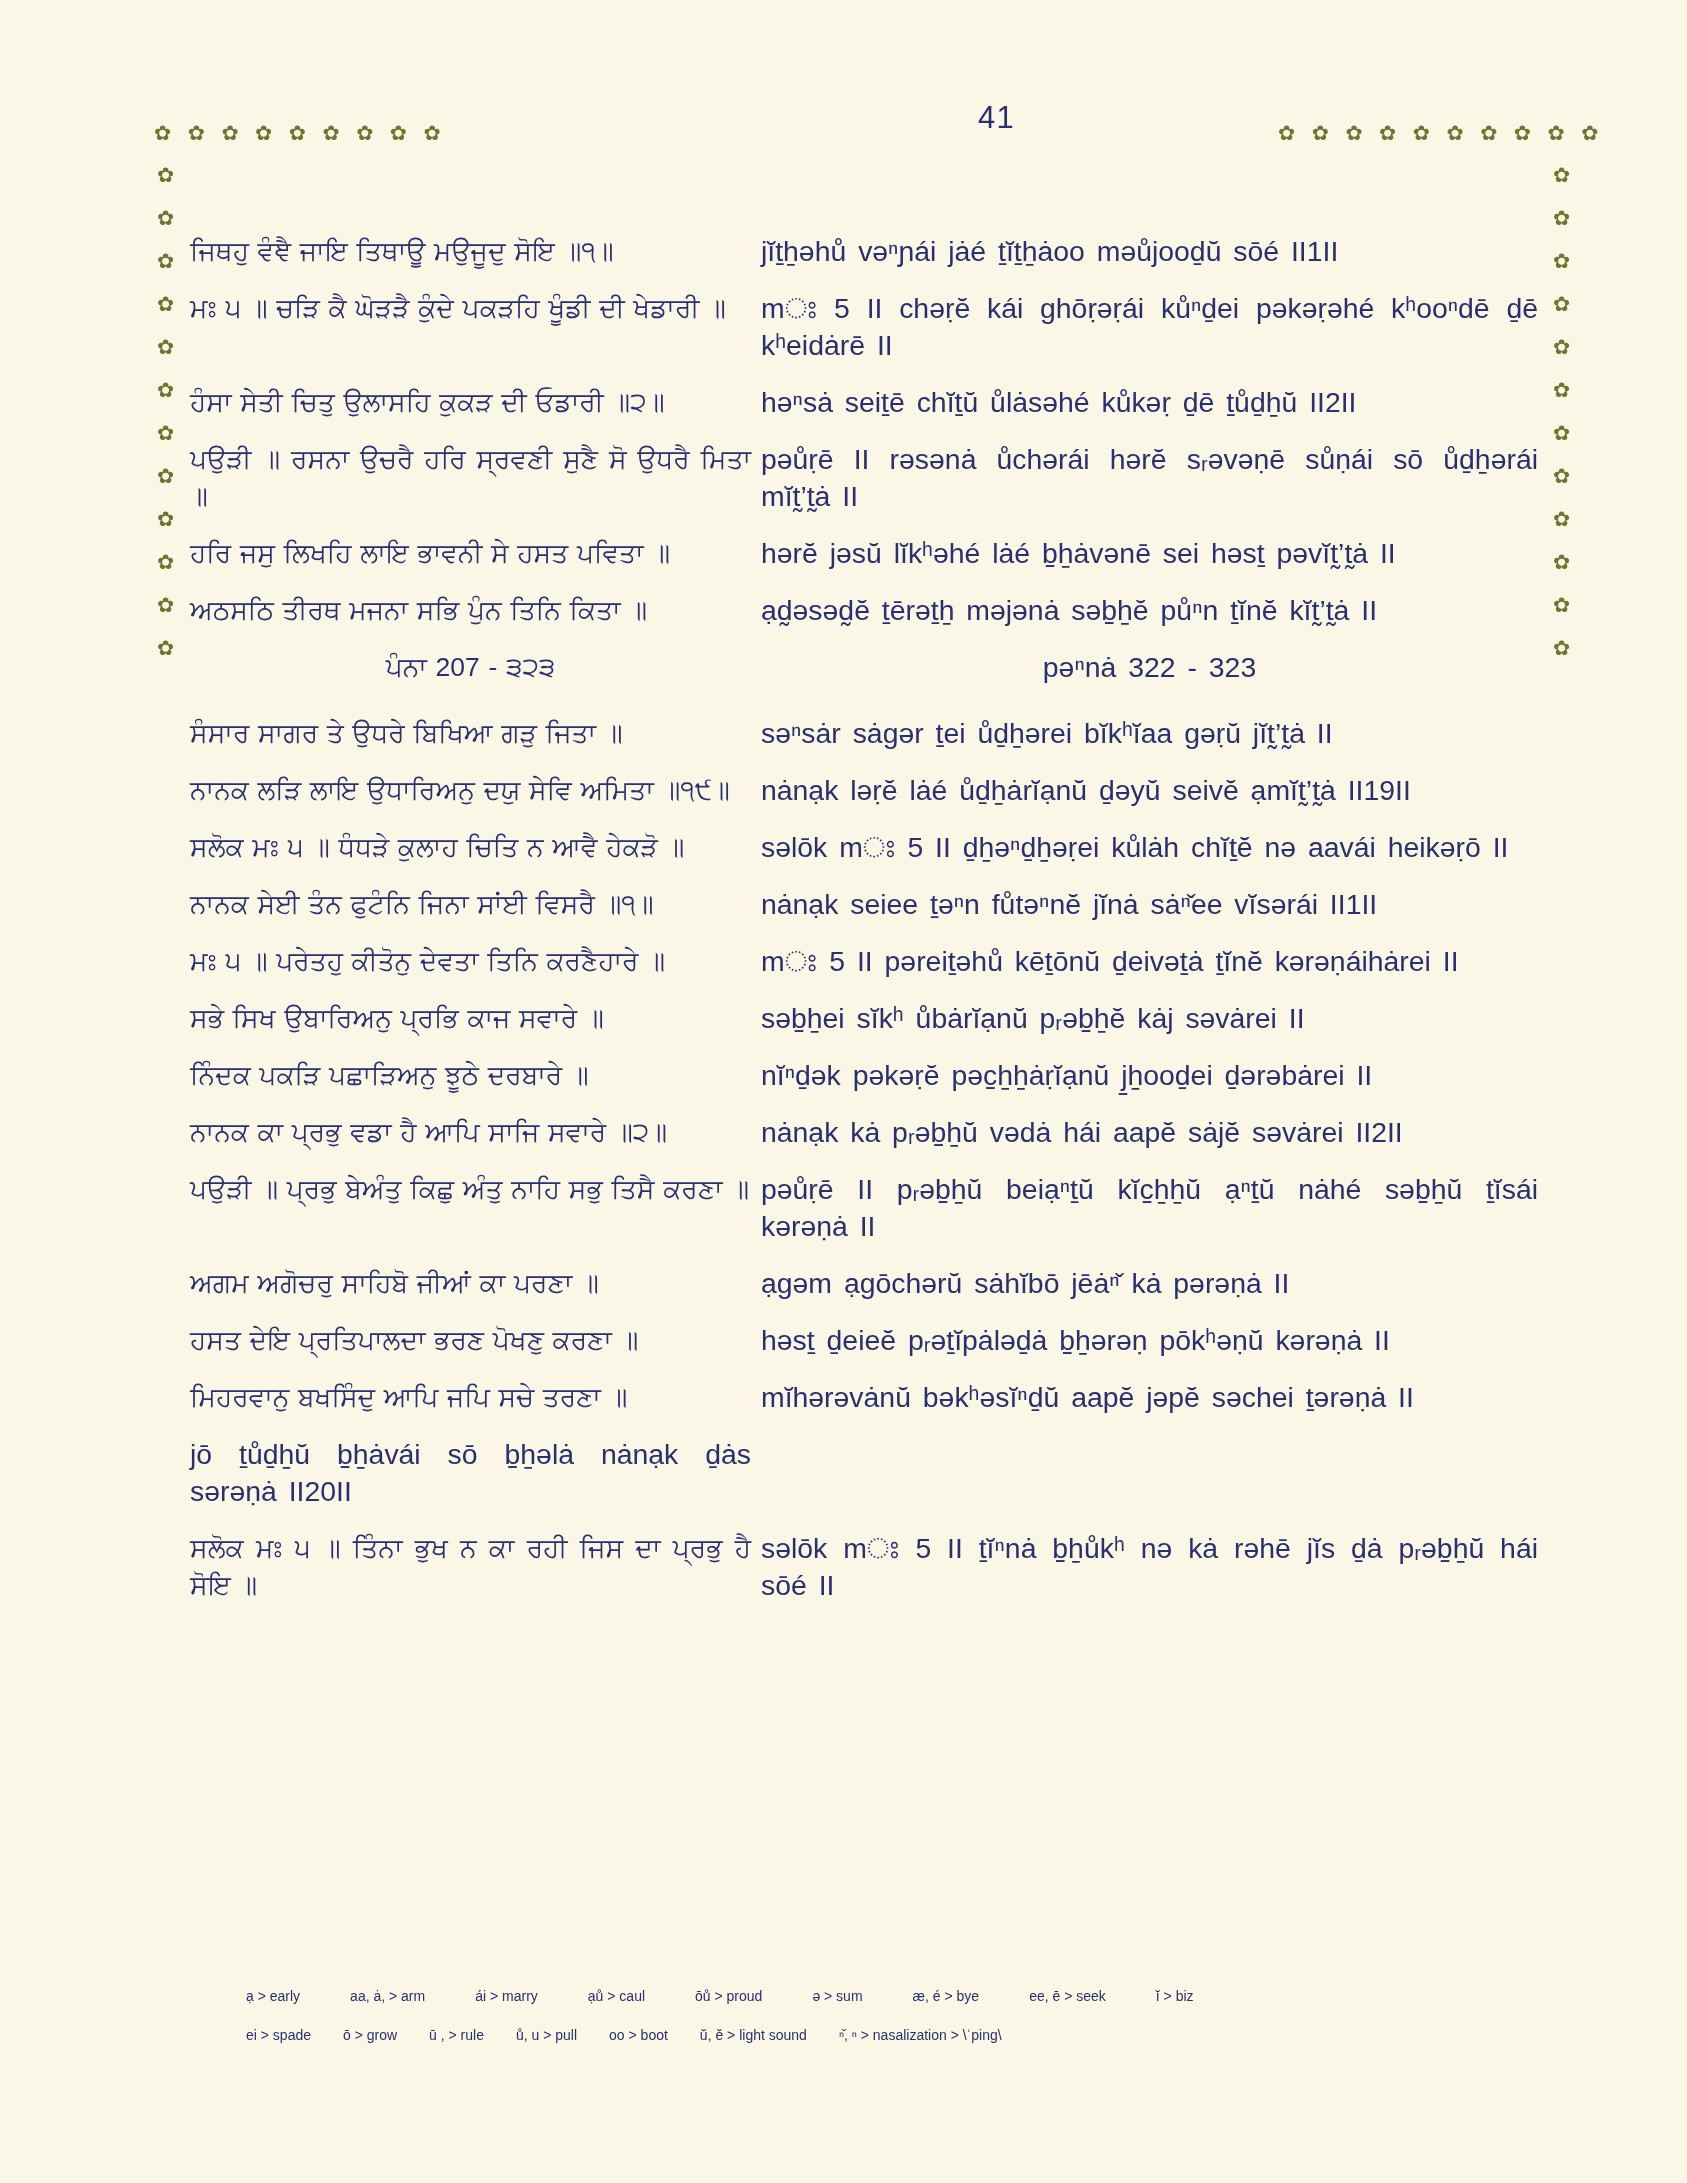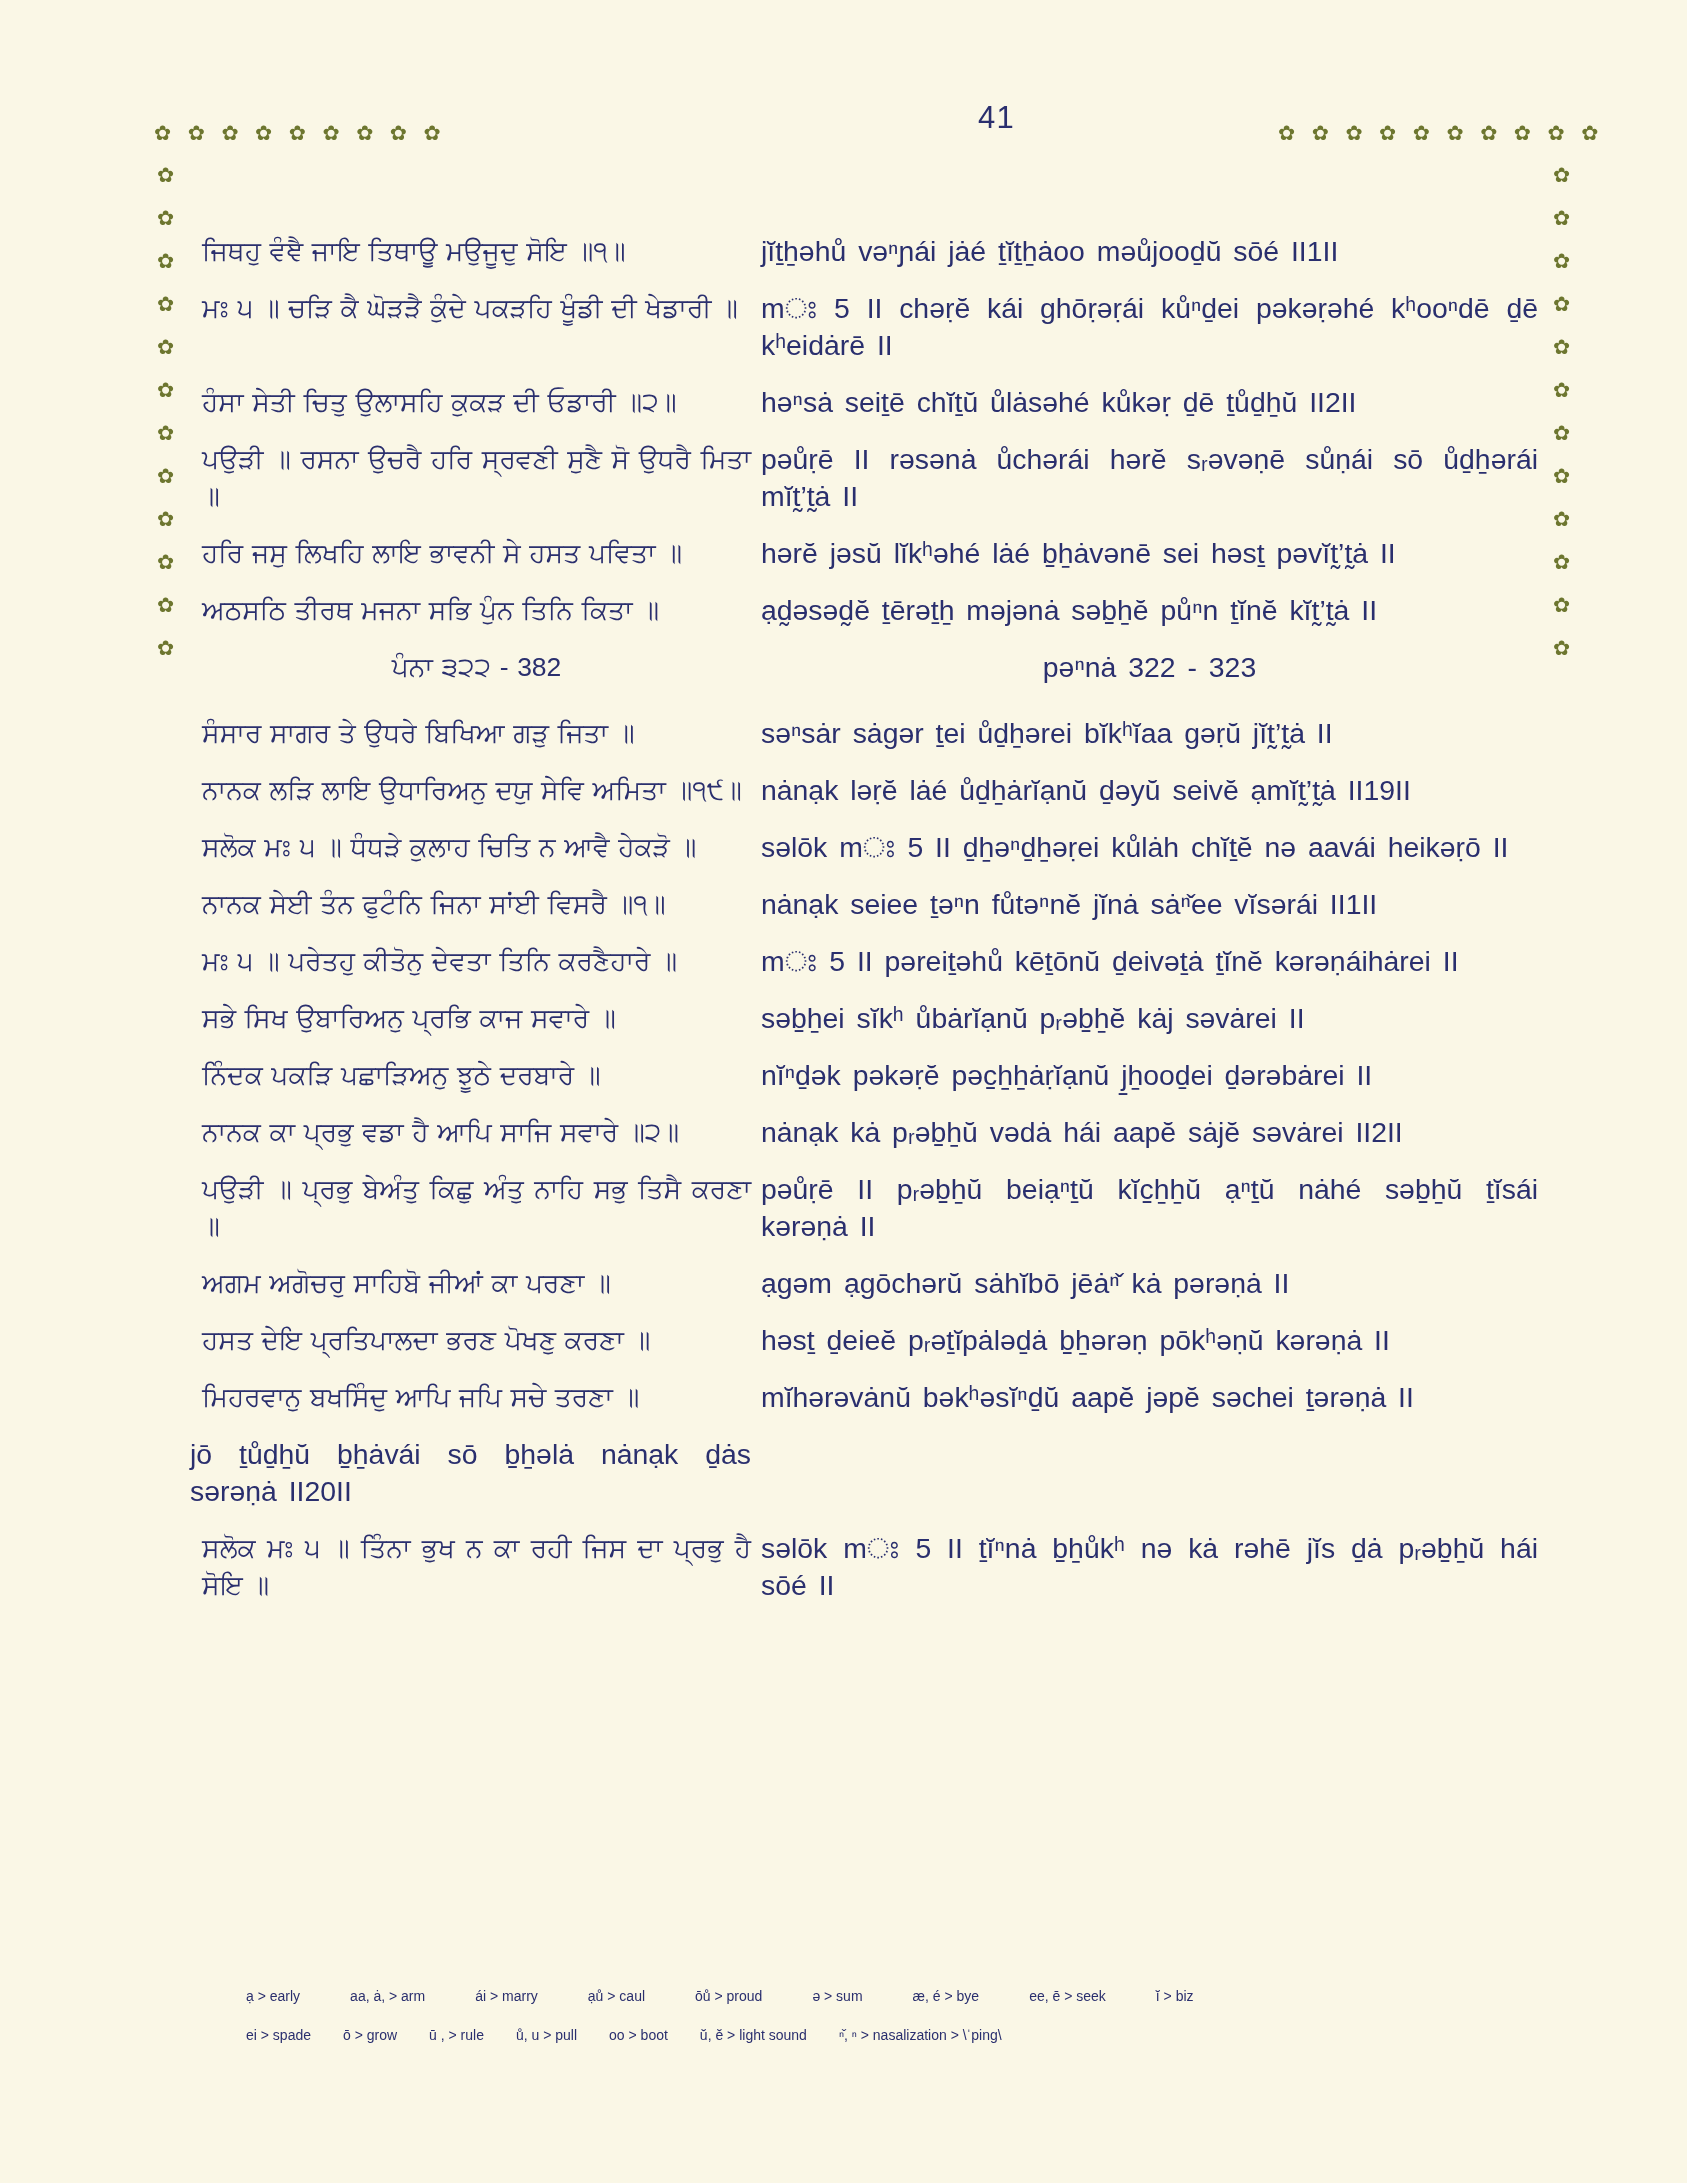--- a/index.html
+++ b/index.html
@@ -61,21 +61,20 @@
   }
   .cell{
     font-size:28.4px;
     line-height:37px;
     text-align:justify;
     word-spacing:4px;
   }
   .cell.g{
     font-size:26.5px;
     word-spacing:1.3px;
-    margin-left:12px;
   }
   .row.center{margin-top:9.3px;margin-bottom:29px;}
   .row.center .cell{text-align:center;}
   .guide{
     position:absolute;
     left:246px;
     top:1986px;
     width:1244px;
     font-size:14px;
     line-height:20px;
@@ -169,21 +168,21 @@
     <div class="row">
       <div class="cell g">ਹਰਿ ਜਸੁ ਲਿਖਹਿ ਲਾਇ ਭਾਵਨੀ ਸੇ ਹਸਤ ਪਵਿਤਾ ॥</div>
       <div class="cell t">hərĕ jəsŭ lĭkʰəhé lȧé b̠ẖȧvənē sei həsṯ pəvĭt̰’t̰ȧ II</div>
     </div>
     <div class="row">
       <div class="cell g">ਅਠਸਠਿ ਤੀਰਥ ਮਜਨਾ ਸਭਿ ਪੁੰਨ ਤਿਨਿ ਕਿਤਾ ॥</div>
       <div class="cell t">ạd̰əsəd̰ĕ ṯērəṯẖ məjənȧ səb̠ẖĕ půⁿn ṯĭnĕ kĭt̰’t̰ȧ II</div>
     </div>
 
     <div class="row center">
-      <div class="cell g">ਪੰਨਾ ੩੨੨ - 382</div>
+      <div class="cell g">ਪੰਨਾ 207 - ੩੨੩</div>
       <div class="cell t">pəⁿnȧ 322 - 323</div>
     </div>
 
     <div class="row">
       <div class="cell g">ਸੰਸਾਰ ਸਾਗਰ ਤੇ ਉਧਰੇ ਬਿਖਿਆ ਗੜੁ ਜਿਤਾ ॥</div>
       <div class="cell t">səⁿsȧr sȧgər ṯei ůḏẖərei bĭkʰĭaa gəṛŭ jĭt̰’t̰ȧ II</div>
     </div>
     <div class="row">
       <div class="cell g">ਨਾਨਕ ਲੜਿ ਲਾਇ ਉਧਾਰਿਅਨੁ ਦਯੁ ਸੇਵਿ ਅਮਿਤਾ ॥੧੯॥</div>
       <div class="cell t">nȧnạk ləṛĕ lȧé ůḏẖȧrĭạnŭ ḏəyŭ seivĕ ạmĭt̰’t̰ȧ II19II</div>

